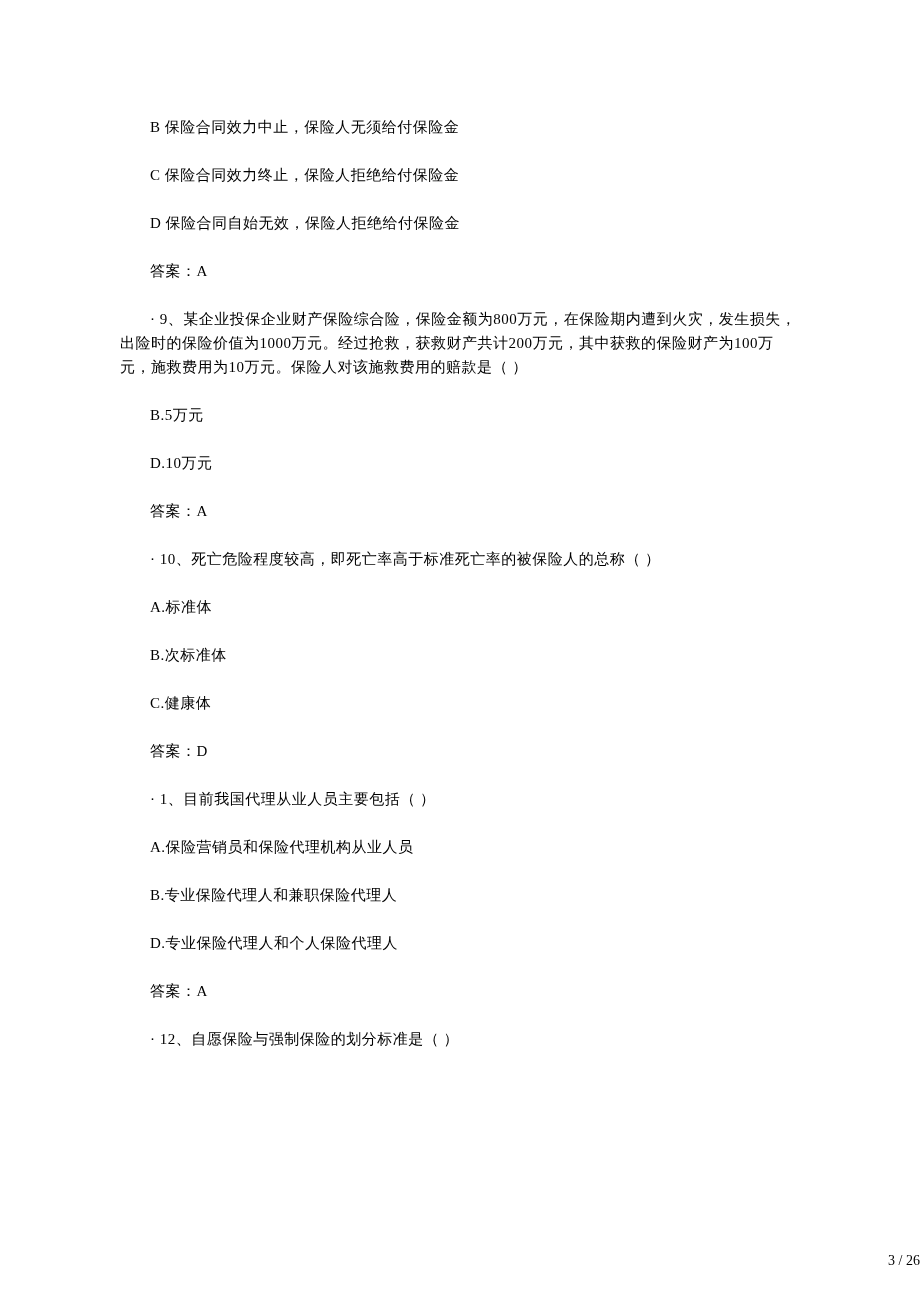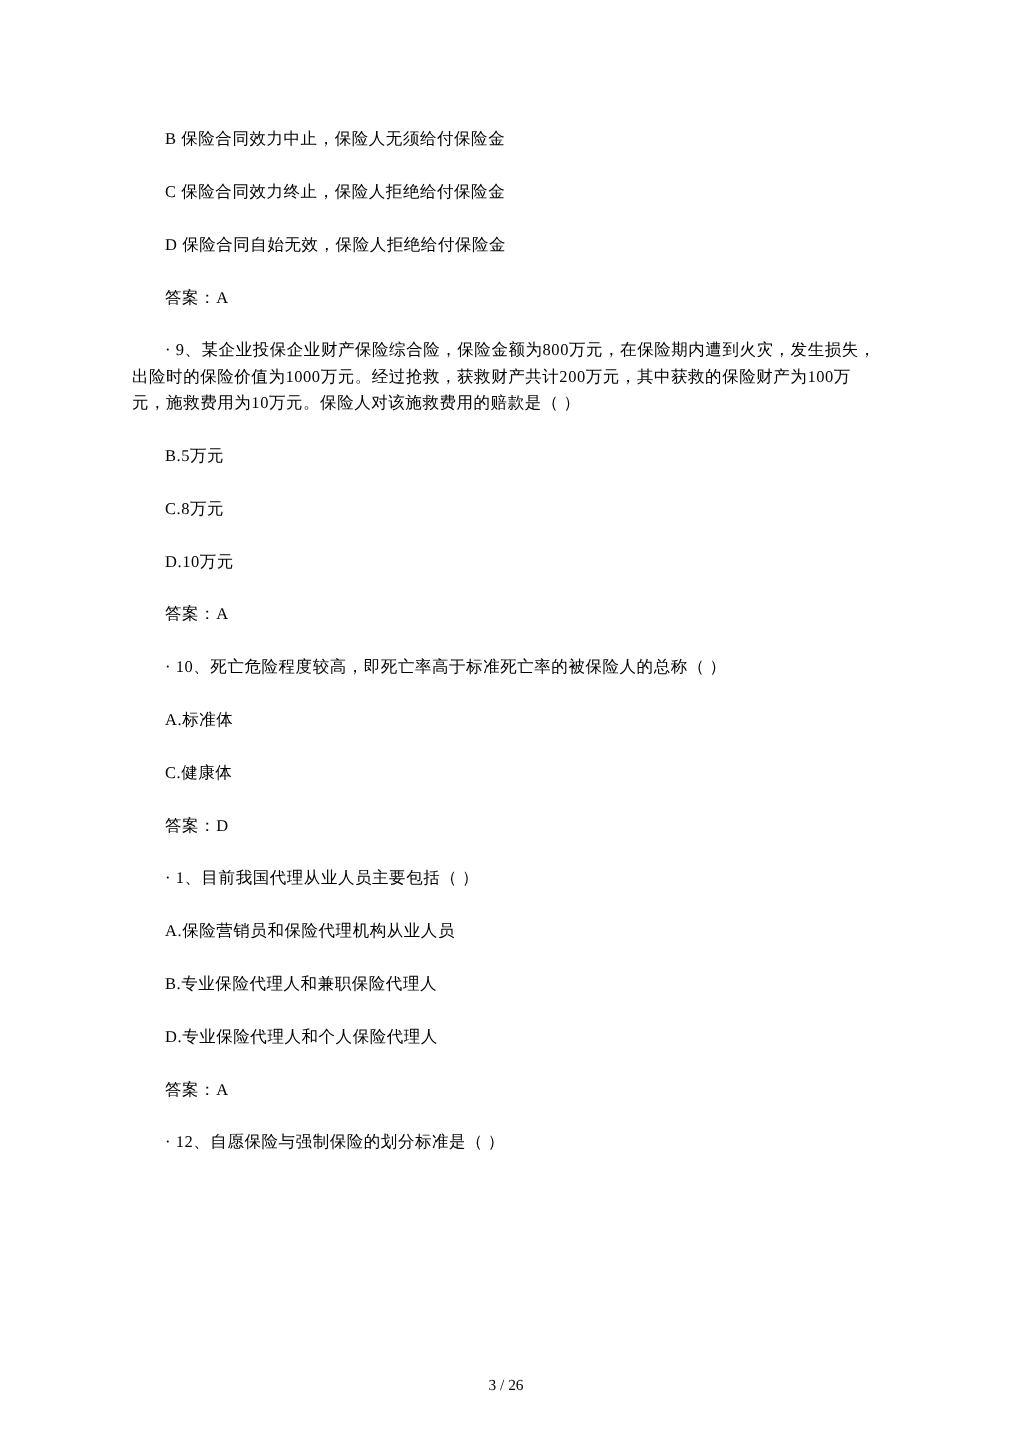--- a/index.html
+++ b/index.html
@@ -30,42 +30,42 @@
     .question-stem {
       text-indent: 2em;
       margin-bottom: 24px;
       letter-spacing: 0.5px;
     }
     .footer {
       position: absolute;
       bottom: 30px;
       left: 0;
       right: 0;
-      text-align: center;
+      text-align: right;
       font-size: 14px;
     }
   </style>
 </head>
 <body>
 
 <div class="page">
 
   <div class="paragraph">B 保险合同效力中止，保险人无须给付保险金</div>
   <div class="paragraph">C 保险合同效力终止，保险人拒绝给付保险金</div>
   <div class="paragraph">D 保险合同自始无效，保险人拒绝给付保险金</div>
   <div class="paragraph">答案：A</div>
 
   <div class="question-stem" style="text-indent:2em;">· 9、某企业投保企业财产保险综合险，保险金额为800万元，在保险期内遭到火灾，发生损失，出险时的保险价值为1000万元。经过抢救，获救财产共计200万元，其中获救的保险财产为100万元，施救费用为10万元。保险人对该施救费用的赔款是（ ）</div>
   <div class="paragraph">B.5万元</div>
-  <div class="paragraph">C.8万元</div>
   <div class="paragraph">D.10万元</div>
   <div class="paragraph">答案：A</div>
 
   <div class="paragraph">·  10、死亡危险程度较高，即死亡率高于标准死亡率的被保险人的总称（ ）</div>
   <div class="paragraph">A.标准体</div>
+  <div class="paragraph">B.次标准体</div>
   <div class="paragraph">C.健康体</div>
   <div class="paragraph">答案：D</div>
 
   <div class="paragraph">·  1、目前我国代理从业人员主要包括（ ）</div>
   <div class="paragraph">A.保险营销员和保险代理机构从业人员</div>
   <div class="paragraph">B.专业保险代理人和兼职保险代理人</div>
   <div class="paragraph">D.专业保险代理人和个人保险代理人</div>
   <div class="paragraph">答案：A</div>
 
   <div class="paragraph">·  12、自愿保险与强制保险的划分标准是（ ）</div>

